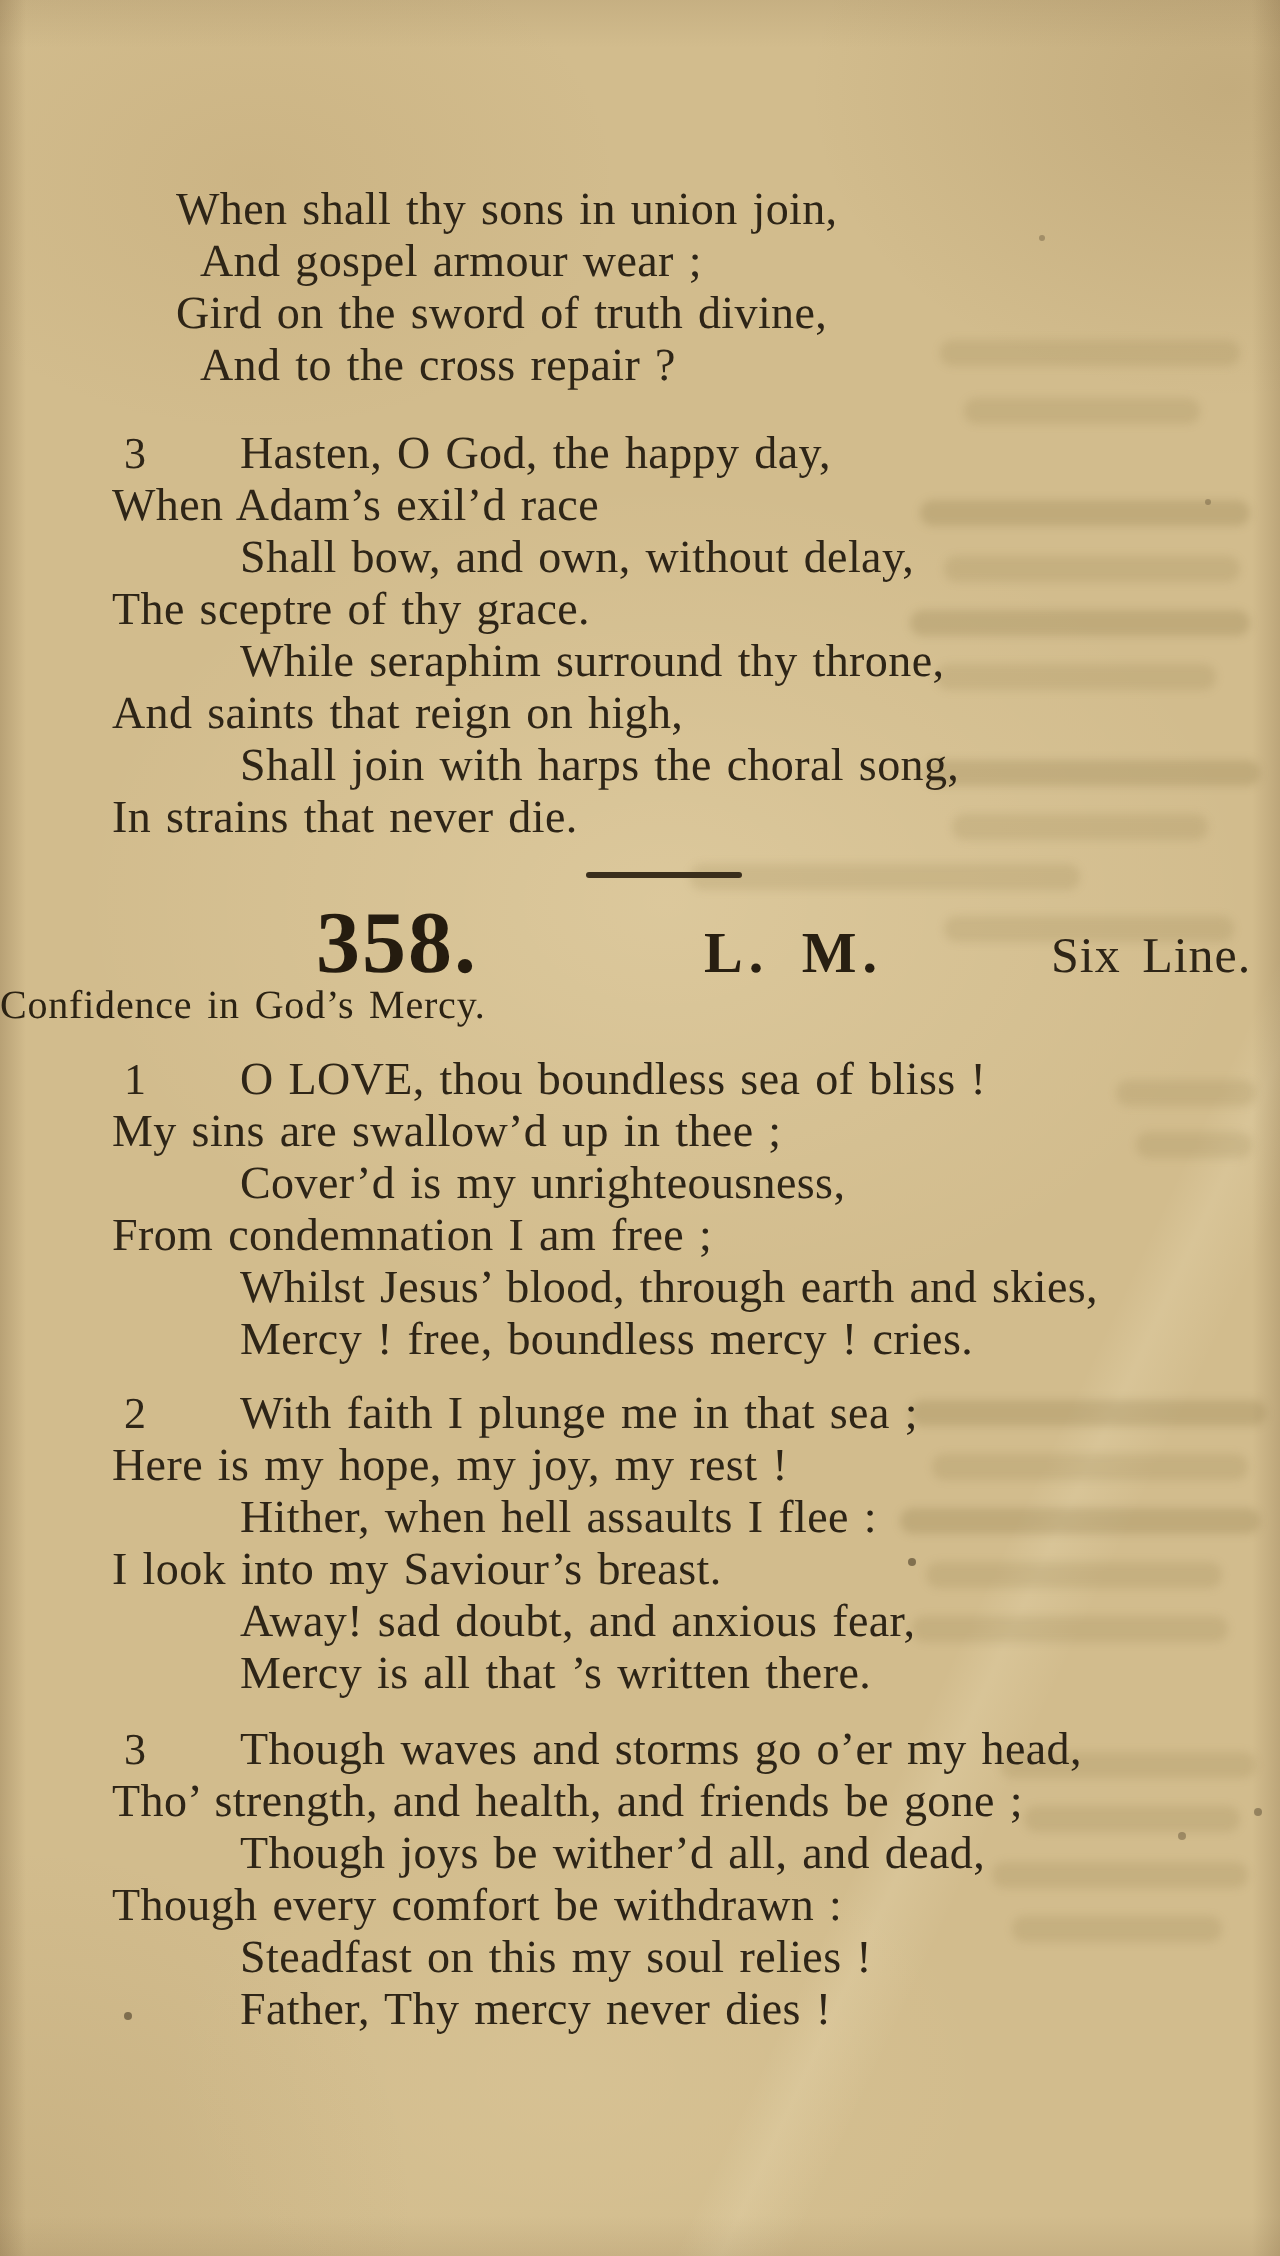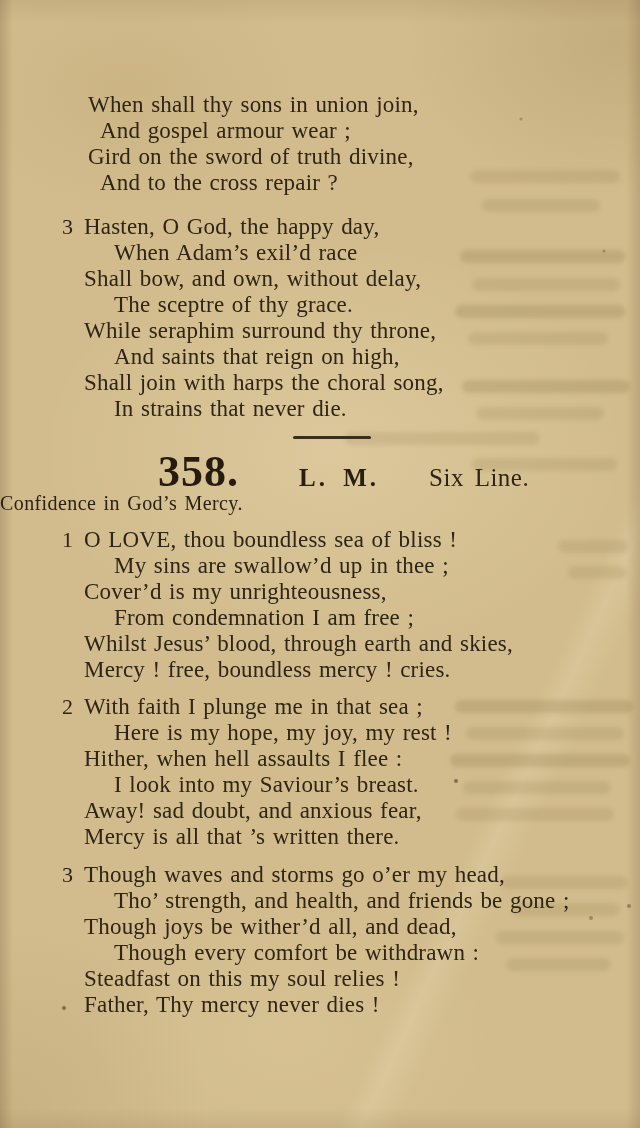--- a/index.html
+++ b/index.html
@@ -23,49 +23,50 @@
     content:"";position:absolute;inset:0;pointer-events:none;
     background:
       linear-gradient(90deg, rgba(92,66,34,.22), rgba(92,66,34,0) 13px),
       linear-gradient(270deg, rgba(92,66,34,.18), rgba(92,66,34,0) 14px),
       linear-gradient(0deg, rgba(92,66,34,.10), rgba(92,66,34,0) 20px),
       linear-gradient(180deg, rgba(92,66,34,.10), rgba(92,66,34,0) 24px),
       linear-gradient(115deg, rgba(255,246,214,0) 74%, rgba(255,246,214,.14) 76%, rgba(255,246,214,0) 79%);
   }
   .stanza{position:absolute;left:0;right:0;}
   .line{
-    padding-left:84px;
+    padding-left:120px;
     font-size:23px;line-height:26px;
     letter-spacing:.2px;word-spacing:1.5px;
     white-space:nowrap;
   }
-  .line.indent{padding-left:114px;}
+  .line.indent{padding-left:56px;}
   .vnum{
     position:absolute;left:62px;top:0;
     font-size:22px;line-height:26px;
   }
   #cont-a .line{padding-left:88px;}
   #cont-a .line.indent{padding-left:100px;}
   .divider{
     position:absolute;left:293px;top:436px;
     width:78px;height:2.5px;border-radius:2px;
     background:#3a2e1c;
   }
   .hymn-heading{
     position:absolute;left:158px;top:450px;right:0;
     display:flex;align-items:baseline;
     white-space:nowrap;
+    gap:34px;
   }
   .hymn-number{
     font-size:44px;line-height:1;font-weight:bold;
     color:#251c0f;letter-spacing:1px;
   }
   .hymn-meter{
-    margin-left:60px;
-    font-size:25px;font-weight:bold;
+    margin-left:79px;
+    font-size:29px;font-weight:bold;
     letter-spacing:3px;word-spacing:6px;
     color:#281f11;
   }
   .hymn-form{
     margin-left:50px;
     font-size:25px;letter-spacing:.5px;word-spacing:4px;
   }
   .hymn-subtitle{
     position:absolute;left:0;top:490px;width:640px;
     text-align:left;

